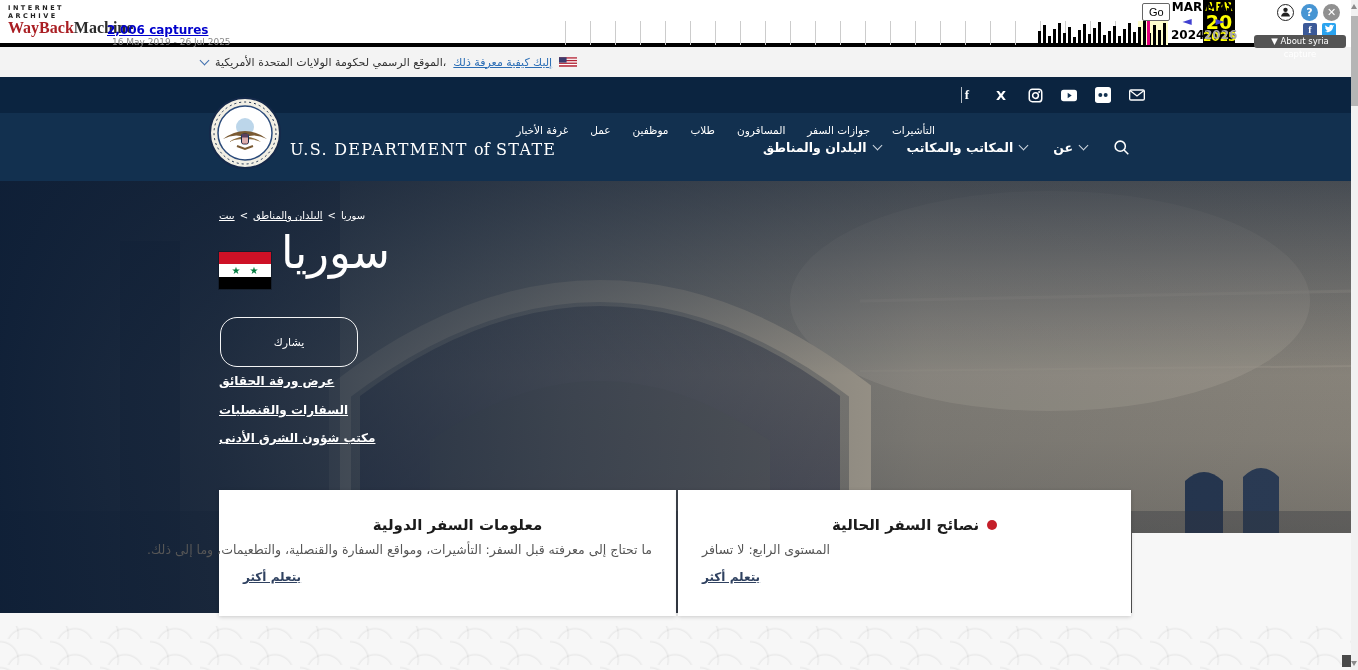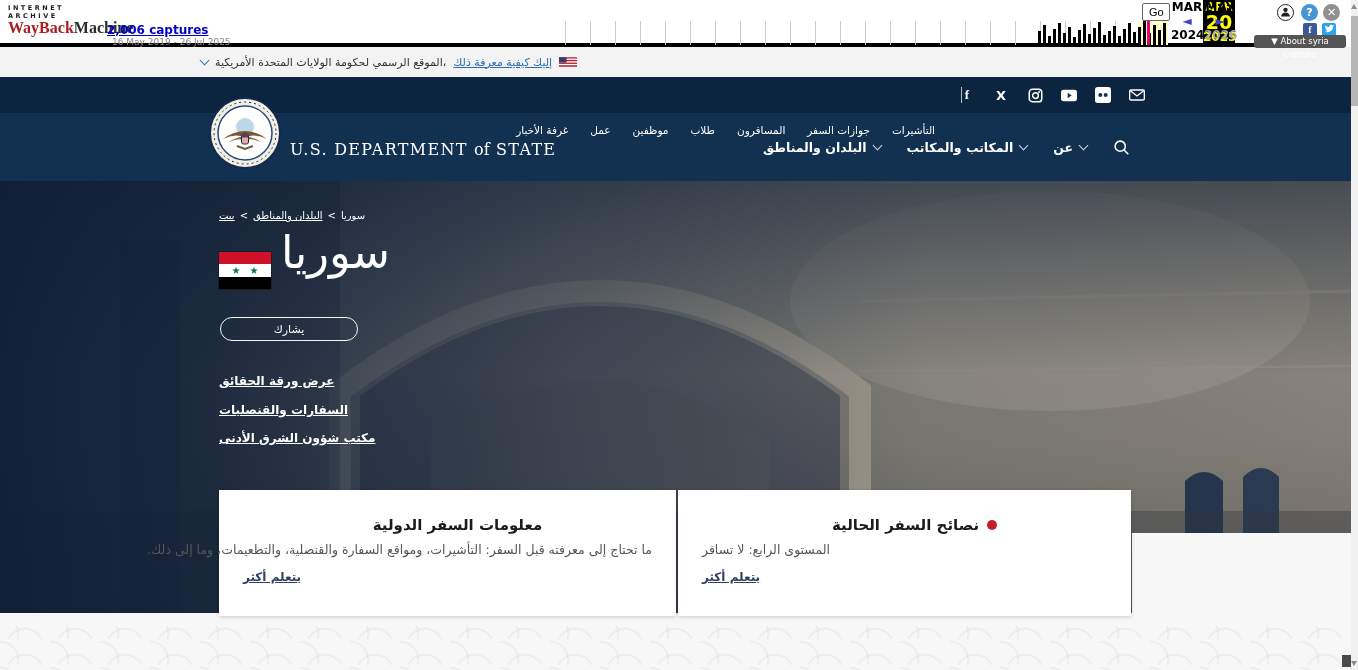--- a/index.html
+++ b/index.html
@@ -79,21 +79,21 @@
   #gray-patch{position:absolute;left:1132px;top:352px;width:219px;height:80px;background:#f7f7f7;}
   #crumbs{position:absolute;left:219px;top:210px;color:#fff;font-size:10px;z-index:5;}
   #crumbs .sep{margin:0 5px;}
   #crumbs .lnk{text-decoration:underline;cursor:pointer;}
   #syria-flag{position:absolute;left:219px;top:252px;width:52px;height:37px;z-index:5;
     box-shadow:0 0 0 1px rgba(0,0,0,.25);}
   #syria-flag .s{height:12.33px;}
   #syria-flag .stars{position:absolute;left:0;top:12px;width:52px;height:13px;text-align:center;
     color:#007a3d;font-size:10px;line-height:13px;letter-spacing:9px;text-indent:9px;}
   #hero-title{position:absolute;left:281px;top:226px;color:#fff;font-size:45px;z-index:5;}
-  #share-btn{position:absolute;left:220px;top:317px;width:138px;height:24px;border:1px solid rgba(255,255,255,.95);
+  #share-btn{position:absolute;left:220px;top:317px;width:138px;height:50px;border:1px solid rgba(255,255,255,.95);
     border-radius:17px;background:transparent;color:#fff;font-size:11px;cursor:pointer;z-index:5;
     font-family:"DejaVu Sans",sans-serif;}
   .hero-link{position:absolute;left:219px;color:#fff;font-size:12px;font-weight:600;
     text-decoration:underline;cursor:pointer;z-index:5;white-space:nowrap;}
   
   .card{position:absolute;top:490px;height:126px;background:#fff;z-index:6;
     box-shadow:0 1px 4px rgba(0,0,0,.18);box-sizing:border-box;padding:26px 24px 0 24px;}
   #card-left{left:219px;width:457px;}
   #card-right{left:678px;width:453px;}
   .card h3{margin:0 0 0 20px;font-size:15px;color:#1b1b1b;display:inline-block;}

